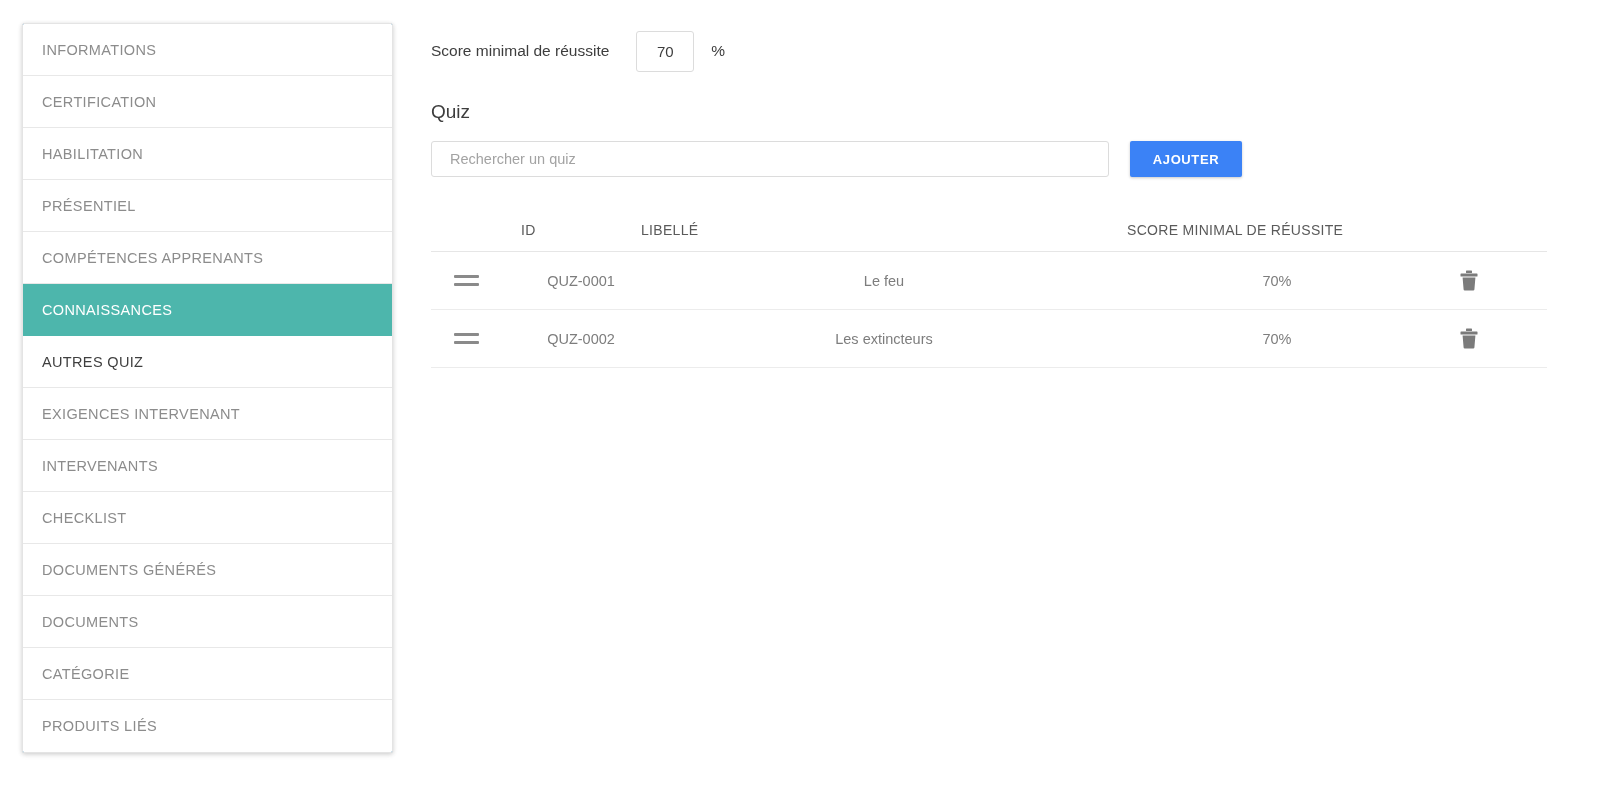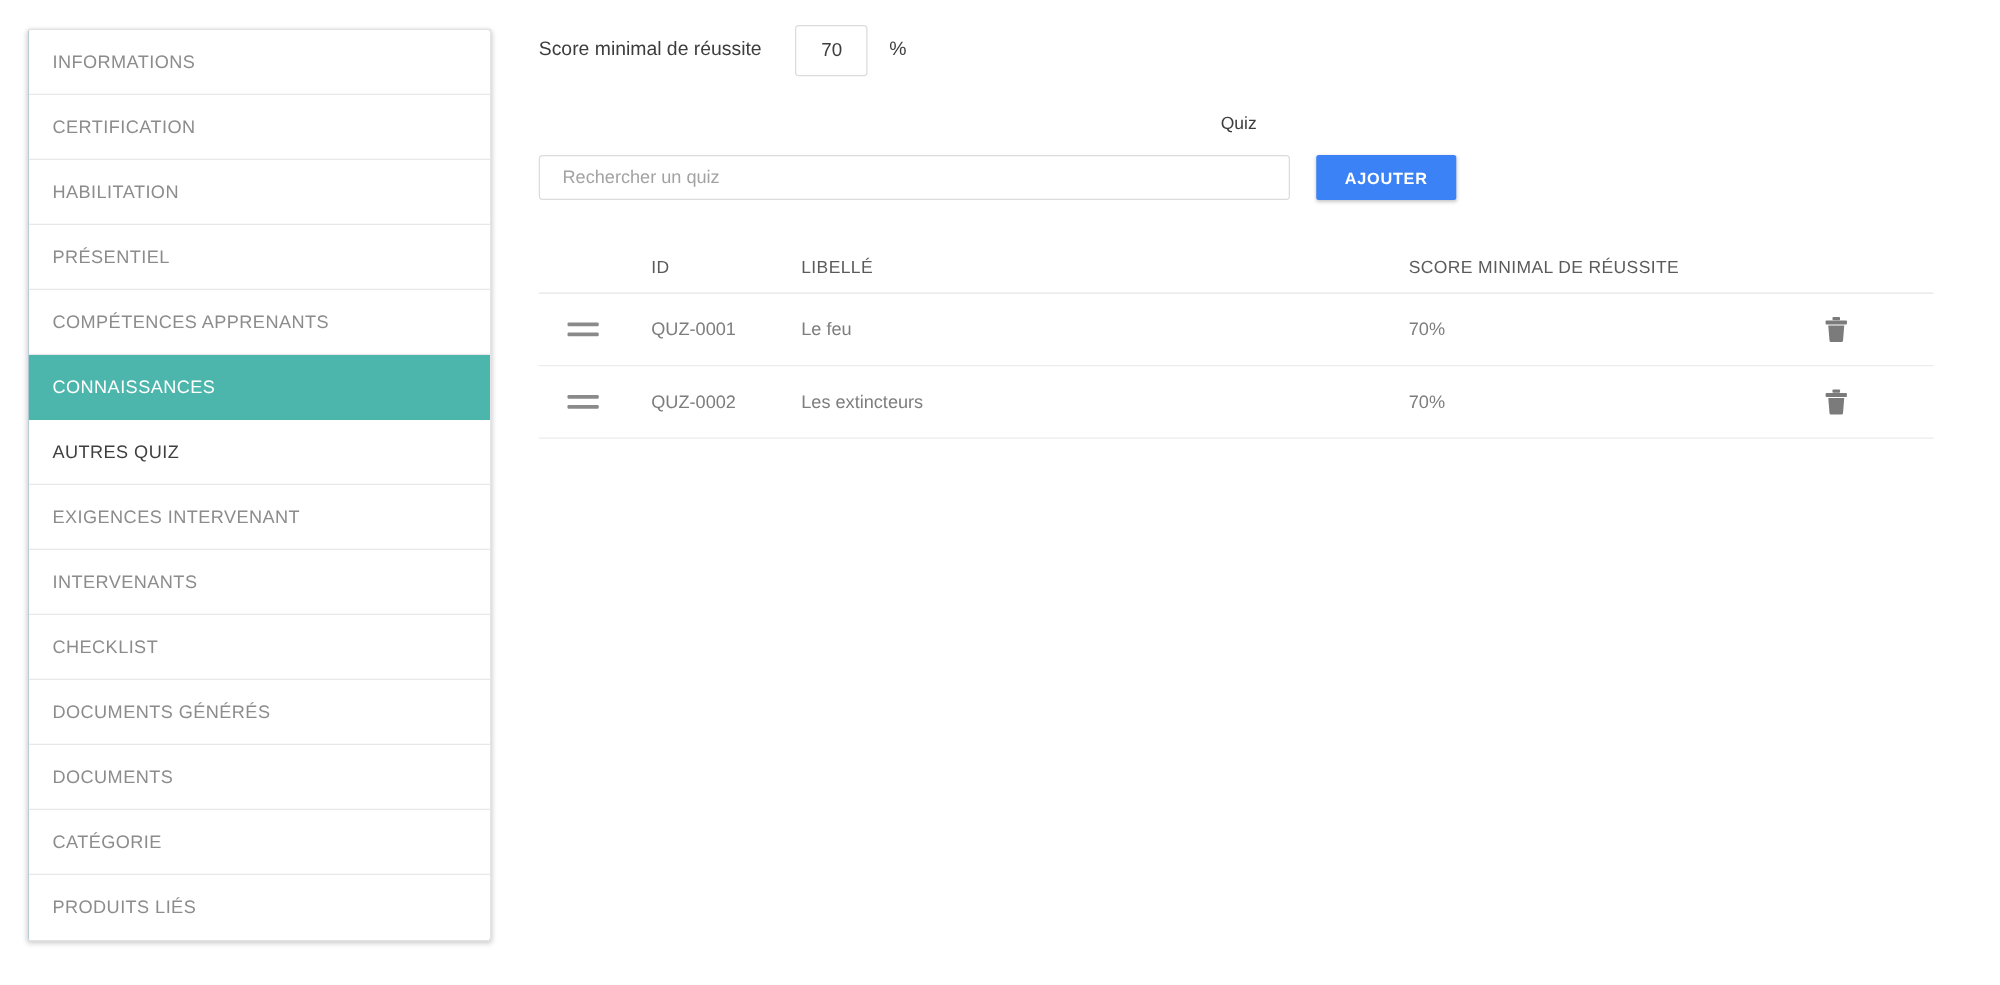--- a/index.html
+++ b/index.html
@@ -57,21 +57,21 @@
   }
 
   .nav-item.sub {
     color: #3f3f3f;
   }
 
   
   .main {
     position: absolute;
     left: 431px;
-    top: 12px;
+    top: 23px;
     width: 1120px;
   }
 
   .score-row {
     display: flex;
     align-items: center;
     height: 56px;
   }
   .score-label {
     font-size: 15.5px;
@@ -93,32 +93,31 @@
     padding: 0;
   }
   .score-pct {
     margin-left: 17px;
     font-size: 15.5px;
     color: #3d3d3d;
   }
 
   .quiz-label {
     margin-top: 22px;
-    font-size: 14px;
-    color: #3d3d3d;
-    text-align: center;
+    font-size: 19px;
+    color: #3d3d3d;
   }
 
   .search-row {
     display: flex;
     align-items: center;
     margin-top: 18px;
   }
   .search-input {
-    width: 601px;
+    width: 678px;
     height: 36px;
     border: 1px solid #dcdcdc;
     border-radius: 3px;
     background: #ffffff;
     font-family: "Liberation Sans", sans-serif;
     font-size: 14.5px;
     color: #3d3d3d;
     padding: 0 18px;
     outline: none;
   }
@@ -154,20 +153,21 @@
     border-bottom: 1px solid #e6e6e6;
     font-size: 14px;
     letter-spacing: 0.3px;
     color: #5a5a5a;
   }
   .tbody-row {
     height: 58px;
     border-bottom: 1px solid #ececec;
     font-size: 14.5px;
     color: #7d7d7d;
+    text-align: center;
   }
 
   .c-handle { width: 90px; flex: none; display: flex; align-items: center; padding-left: 23px; }
   .c-id     { width: 120px; flex: none; }
   .c-label  { flex: 1 1 auto; }
   .c-score  { width: 300px; flex: none; }
   .c-action { width: 120px; flex: none; display: flex; justify-content: flex-start; padding-left: 32px; }
 
   .drag-handle {
     width: 25px;

